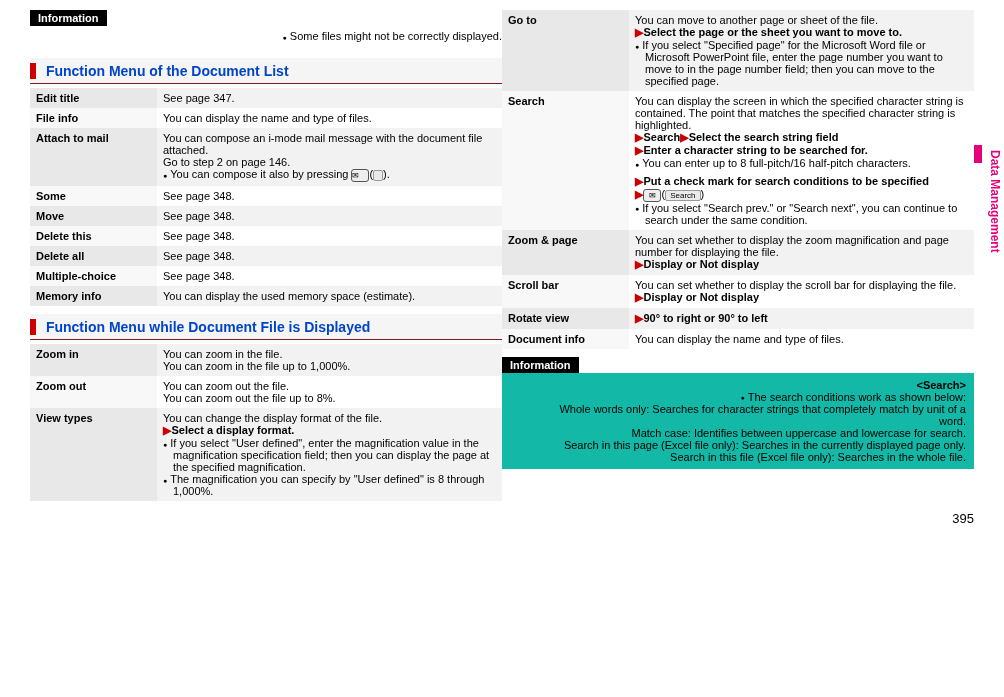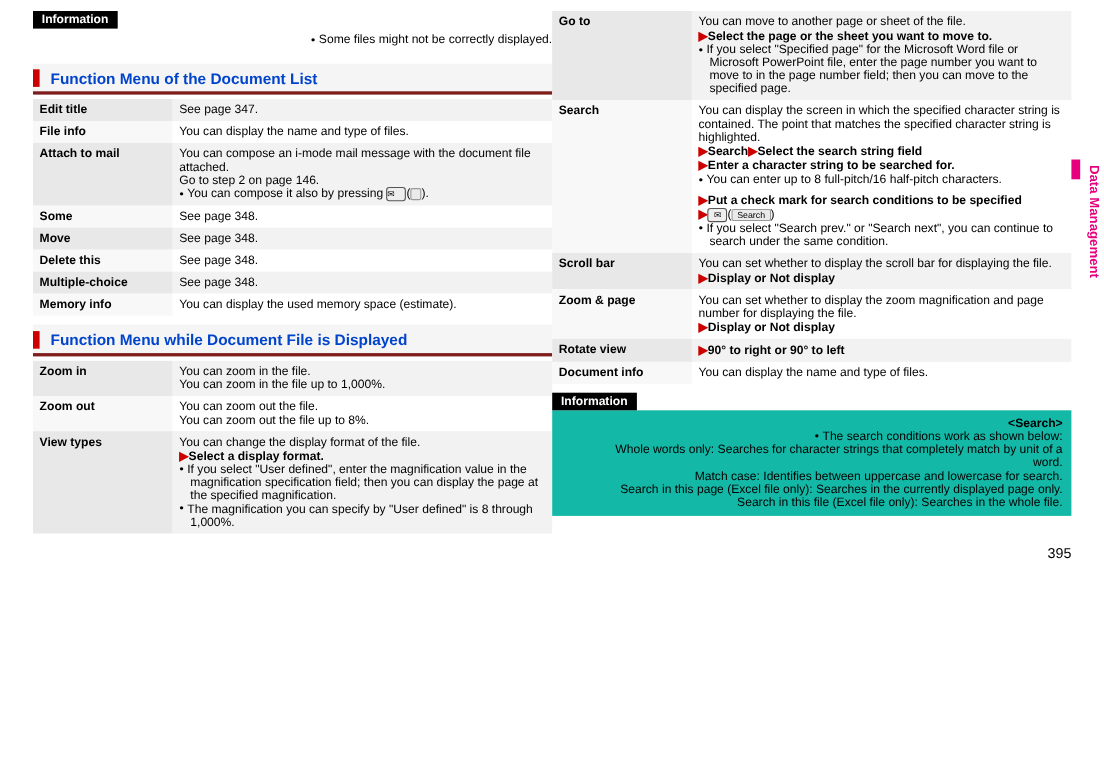--- a/index.html
+++ b/index.html
@@ -26,21 +26,21 @@
     display: inline-block;
     font-size: 11px;
   }
   .info-content {
     padding: 4px 0 8px 0;
     font-size: 11px;
     text-align: right;
   }
   .func-menu-header {
     background: #f5f5f5;
-    border-bottom: 3px solid #7f1d1d;
+    border-bottom: 1px solid #7f1d1d;
     color: #0044cc;
     font-weight: bold;
     font-size: 14px;
     padding: 4px 0 4px 0;
     margin: 8px 0 4px 0;
     position: relative;
   }
   .func-menu-header::before {
     content: "";
     display: inline-block;
@@ -189,20 +189,24 @@
       </tr>
       <tr>
         <td>Move</td>
         <td>See page 348.</td>
       </tr>
       <tr>
         <td>Delete this</td>
         <td>See page 348.</td>
       </tr>
       <tr>
+        <td>Delete all</td>
+        <td>See page 348.</td>
+      </tr>
+      <tr>
         <td>Multiple-choice</td>
         <td>See page 348.</td>
       </tr>
       <tr>
         <td>Memory info</td>
         <td>You can display the used memory space (estimate).</td>
       </tr>
     </tbody>
       </table>
 
@@ -257,30 +261,30 @@
           <span class="tri">▶</span><b>Search</b><span class="tri">▶</span><b>Select the search string field</b><br>
           <span class="tri">▶</span><b>Enter a character string to be searched for.</b><br>
           <span class="bullet">You can enter up to 8 full-pitch/16 half-pitch characters.</span>
           <div style="height:6px"></div>
           <span class="tri">▶</span><b>Put a check mark for search conditions to be specified</b><br>
           <span class="tri">▶</span><span class="icon-btn">✉</span>(<span class="icon-label">Search</span>)<br>
           <span class="bullet">If you select "Search prev." or "Search next", you can continue to search under the same condition.</span>
         </td>
       </tr>
       <tr>
+        <td>Zoom &amp; page</td>
+        <td>
+          <span>You can set whether to display the zoom magnification and page number for displaying the file.</span><br>
+          <span class="tri">▶</span><b>Display or Not display</b>
+        </td>
+      </tr>
+      <tr>
         <td>Scroll bar</td>
         <td>
           <span>You can set whether to display the scroll bar for displaying the file.</span><br>
-          <span class="tri">▶</span><b>Display or Not display</b>
-        </td>
-      </tr>
-      <tr>
-        <td>Zoom &amp; page</td>
-        <td>
-          <span>You can set whether to display the zoom magnification and page number for displaying the file.</span><br>
           <span class="tri">▶</span><b>Display or Not display</b>
         </td>
       </tr>
       <tr>
         <td>Rotate view</td>
         <td>
           <span class="tri">▶</span><b>90° to right or 90° to left</b>
         </td>
       </tr>
       <tr>

